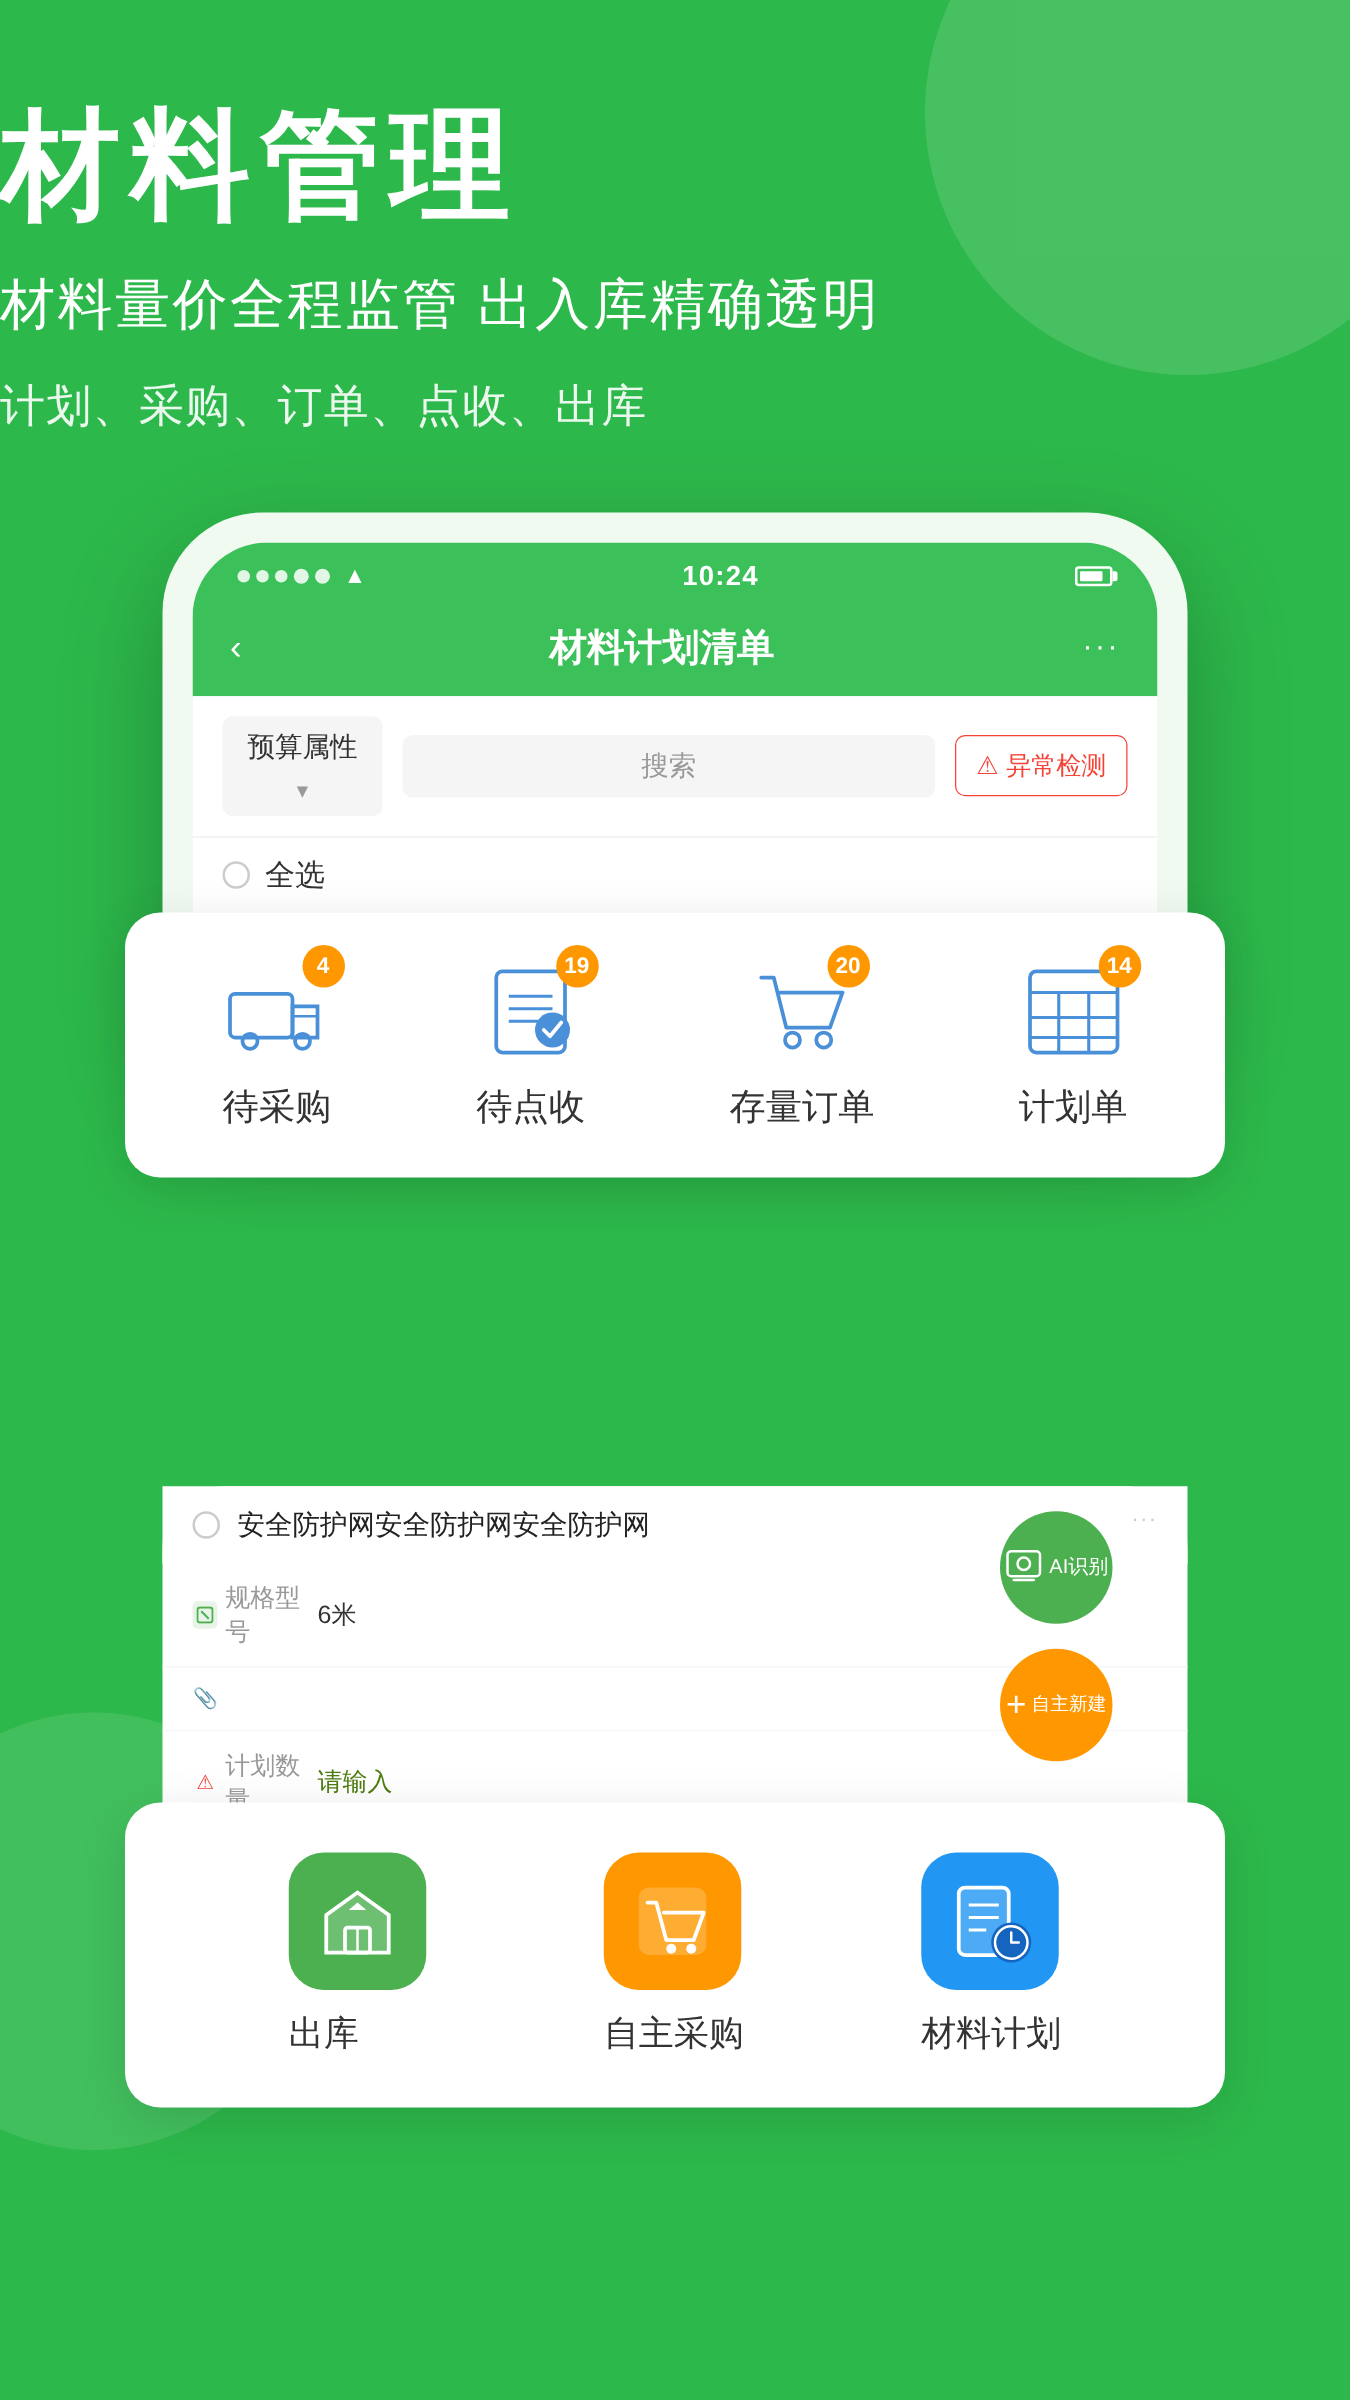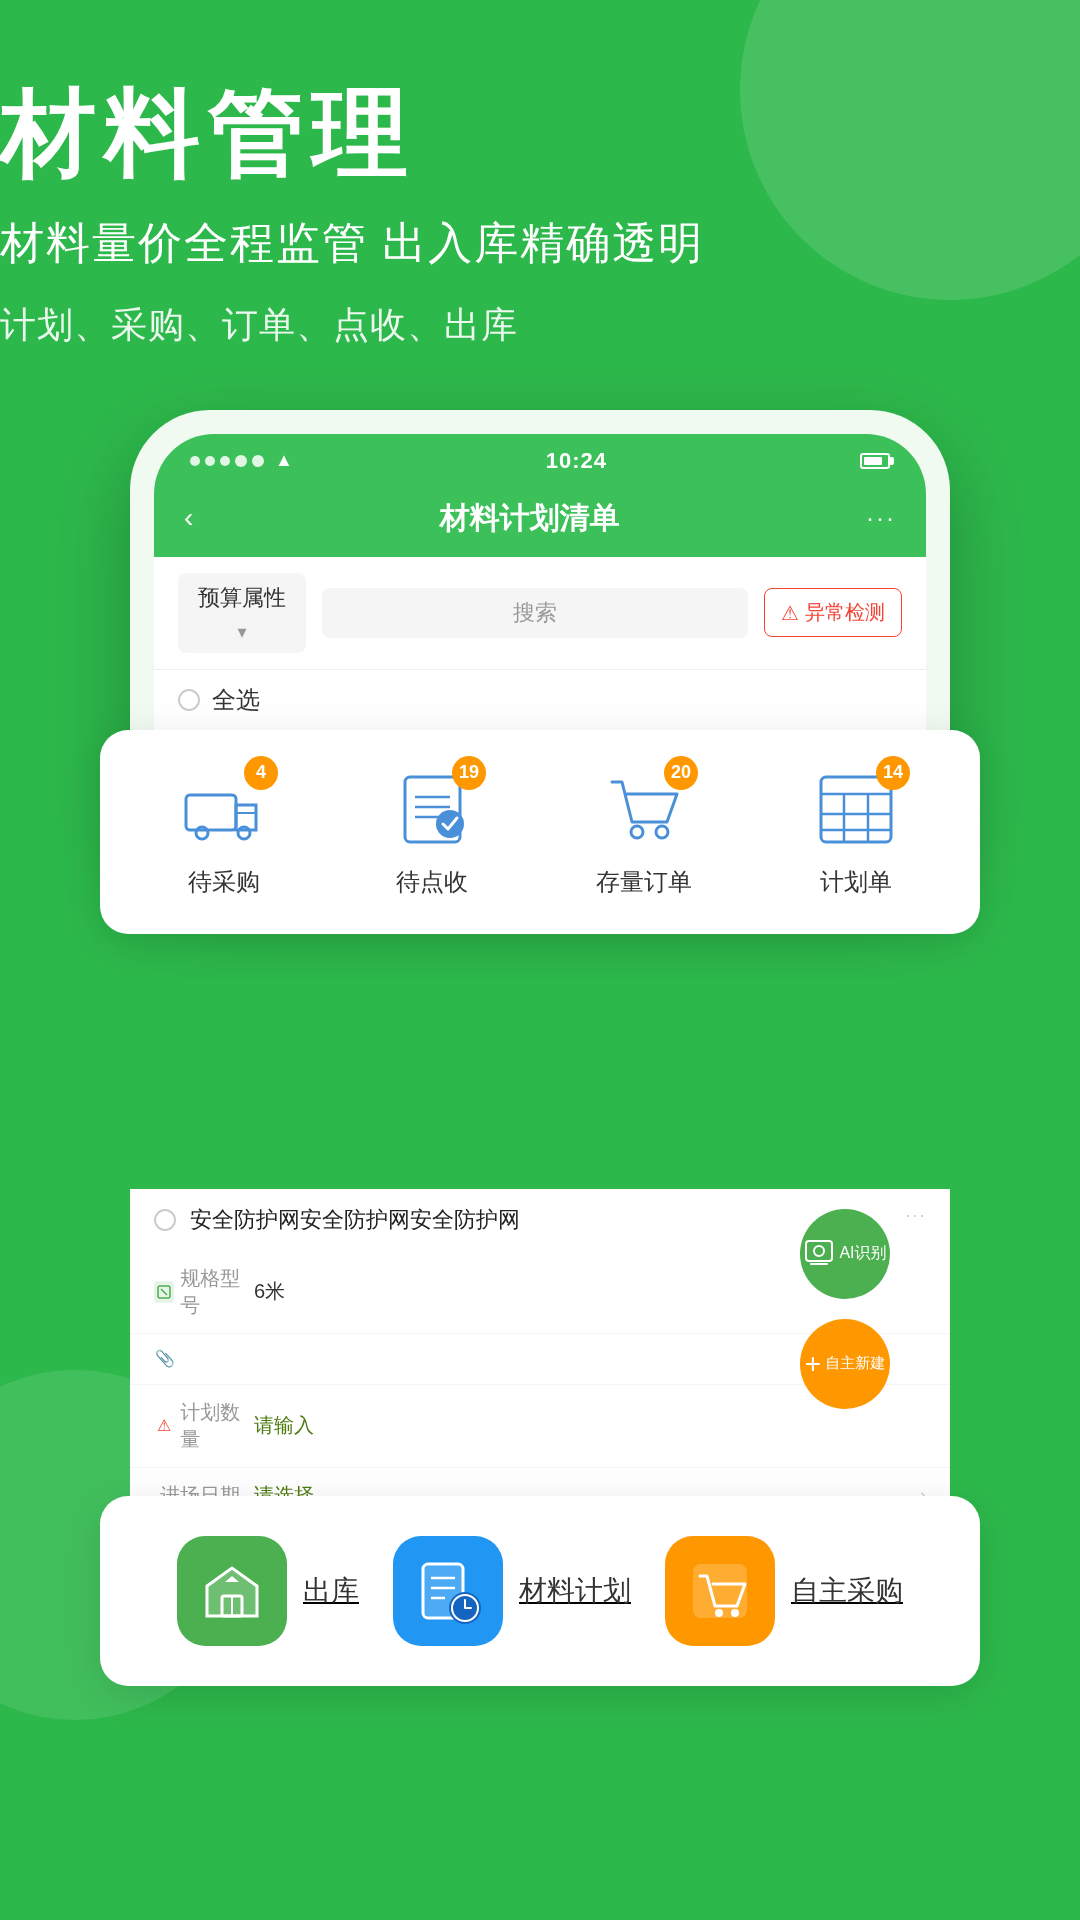--- a/index.html
+++ b/index.html
@@ -310,21 +310,21 @@
       border-radius: 50%;
       width: 34px;
       height: 34px;
       font-size: 18px;
       font-weight: 700;
       display: flex;
       align-items: center;
       justify-content: center;
     }
     .action-label {
-      font-size: 24px;
+      font-size: 29px;
       color: #333;
       font-weight: 500;
     }
     .detail-item-row {
       display: flex;
       align-items: center;
       padding: 14px 24px;
       border-bottom: 1px solid #f5f5f5;
     }
     .detail-label {
@@ -393,24 +393,23 @@
       background: white;
       border-radius: 28px;
       padding: 40px 60px;
       box-shadow: 0 10px 40px rgba(0,0,0,0.12);
       display: flex;
       justify-content: space-around;
       z-index: 10;
     }
     .feature-item {
       display: flex;
-      flex-direction: row;
-      align-items: center;
+      flex-direction: column;
+      align-items: flex-start;
       gap: 16px;
-      text-decoration: underline;
     }
     .feature-icon-box {
       width: 110px;
       height: 110px;
       border-radius: 28px;
       display: flex;
       align-items: center;
       justify-content: center;
     }
     .feature-icon-green { background: #4CAF50; }
@@ -652,40 +651,40 @@
           <path d="M10 30 L35 12 L60 30 L60 60 L10 60 Z" stroke="white" stroke-width="3" fill="rgba(255,255,255,0.2)"></path>
           <rect x="25" y="40" width="20" height="20" rx="2" stroke="white" stroke-width="3" fill="none"></rect>
           <path d="M35 40 L35 60" stroke="white" stroke-width="2"></path>
           <path d="M35 20 L42 26 L28 26 Z" fill="white"></path>
         </svg>
       </div>
       <span class="feature-label">出库</span>
     </div>
 
     <div class="feature-item">
+      <div class="feature-icon-box feature-icon-orange">
+        <svg width="70" height="70" viewBox="0 0 70 70" fill="none">
+          <rect x="8" y="8" width="54" height="54" rx="8" fill="rgba(255,255,255,0.2)"></rect>
+          <path d="M15 20 L22 20 L30 50 L52 50 L60 28 L28 28" stroke="white" stroke-width="3" stroke-linecap="round" stroke-linejoin="round" fill="none"></path>
+          <circle cx="34" cy="57" r="4" fill="white"></circle>
+          <circle cx="50" cy="57" r="4" fill="white"></circle>
+        </svg>
+      </div>
+      <span class="feature-label">自主采购</span>
+    </div>
+
+    <div class="feature-item">
       <div class="feature-icon-box feature-icon-blue">
         <svg width="70" height="70" viewBox="0 0 70 70" fill="none">
           <rect x="10" y="8" width="40" height="54" rx="5" stroke="white" stroke-width="3" fill="rgba(255,255,255,0.2)"></rect>
           <path d="M18 22 L42 22" stroke="white" stroke-width="2.5"></path>
           <path d="M18 32 L42 32" stroke="white" stroke-width="2.5"></path>
           <path d="M18 42 L32 42" stroke="white" stroke-width="2.5"></path>
           <circle cx="52" cy="52" r="16" fill="#1565C0"></circle>
           <circle cx="52" cy="52" r="13" stroke="white" stroke-width="2" fill="none"></circle>
           <path d="M52 44 L52 52 L58 52" stroke="white" stroke-width="2" stroke-linecap="round" stroke-linejoin="round"></path>
         </svg>
       </div>
       <span class="feature-label">材料计划</span>
     </div>
 
-    <div class="feature-item">
-      <div class="feature-icon-box feature-icon-orange">
-        <svg width="70" height="70" viewBox="0 0 70 70" fill="none">
-          <rect x="8" y="8" width="54" height="54" rx="8" fill="rgba(255,255,255,0.2)"></rect>
-          <path d="M15 20 L22 20 L30 50 L52 50 L60 28 L28 28" stroke="white" stroke-width="3" stroke-linecap="round" stroke-linejoin="round" fill="none"></path>
-          <circle cx="34" cy="57" r="4" fill="white"></circle>
-          <circle cx="50" cy="57" r="4" fill="white"></circle>
-        </svg>
-      </div>
-      <span class="feature-label">自主采购</span>
-    </div>
-
   </div>
 </div>
 
 </body></html>

